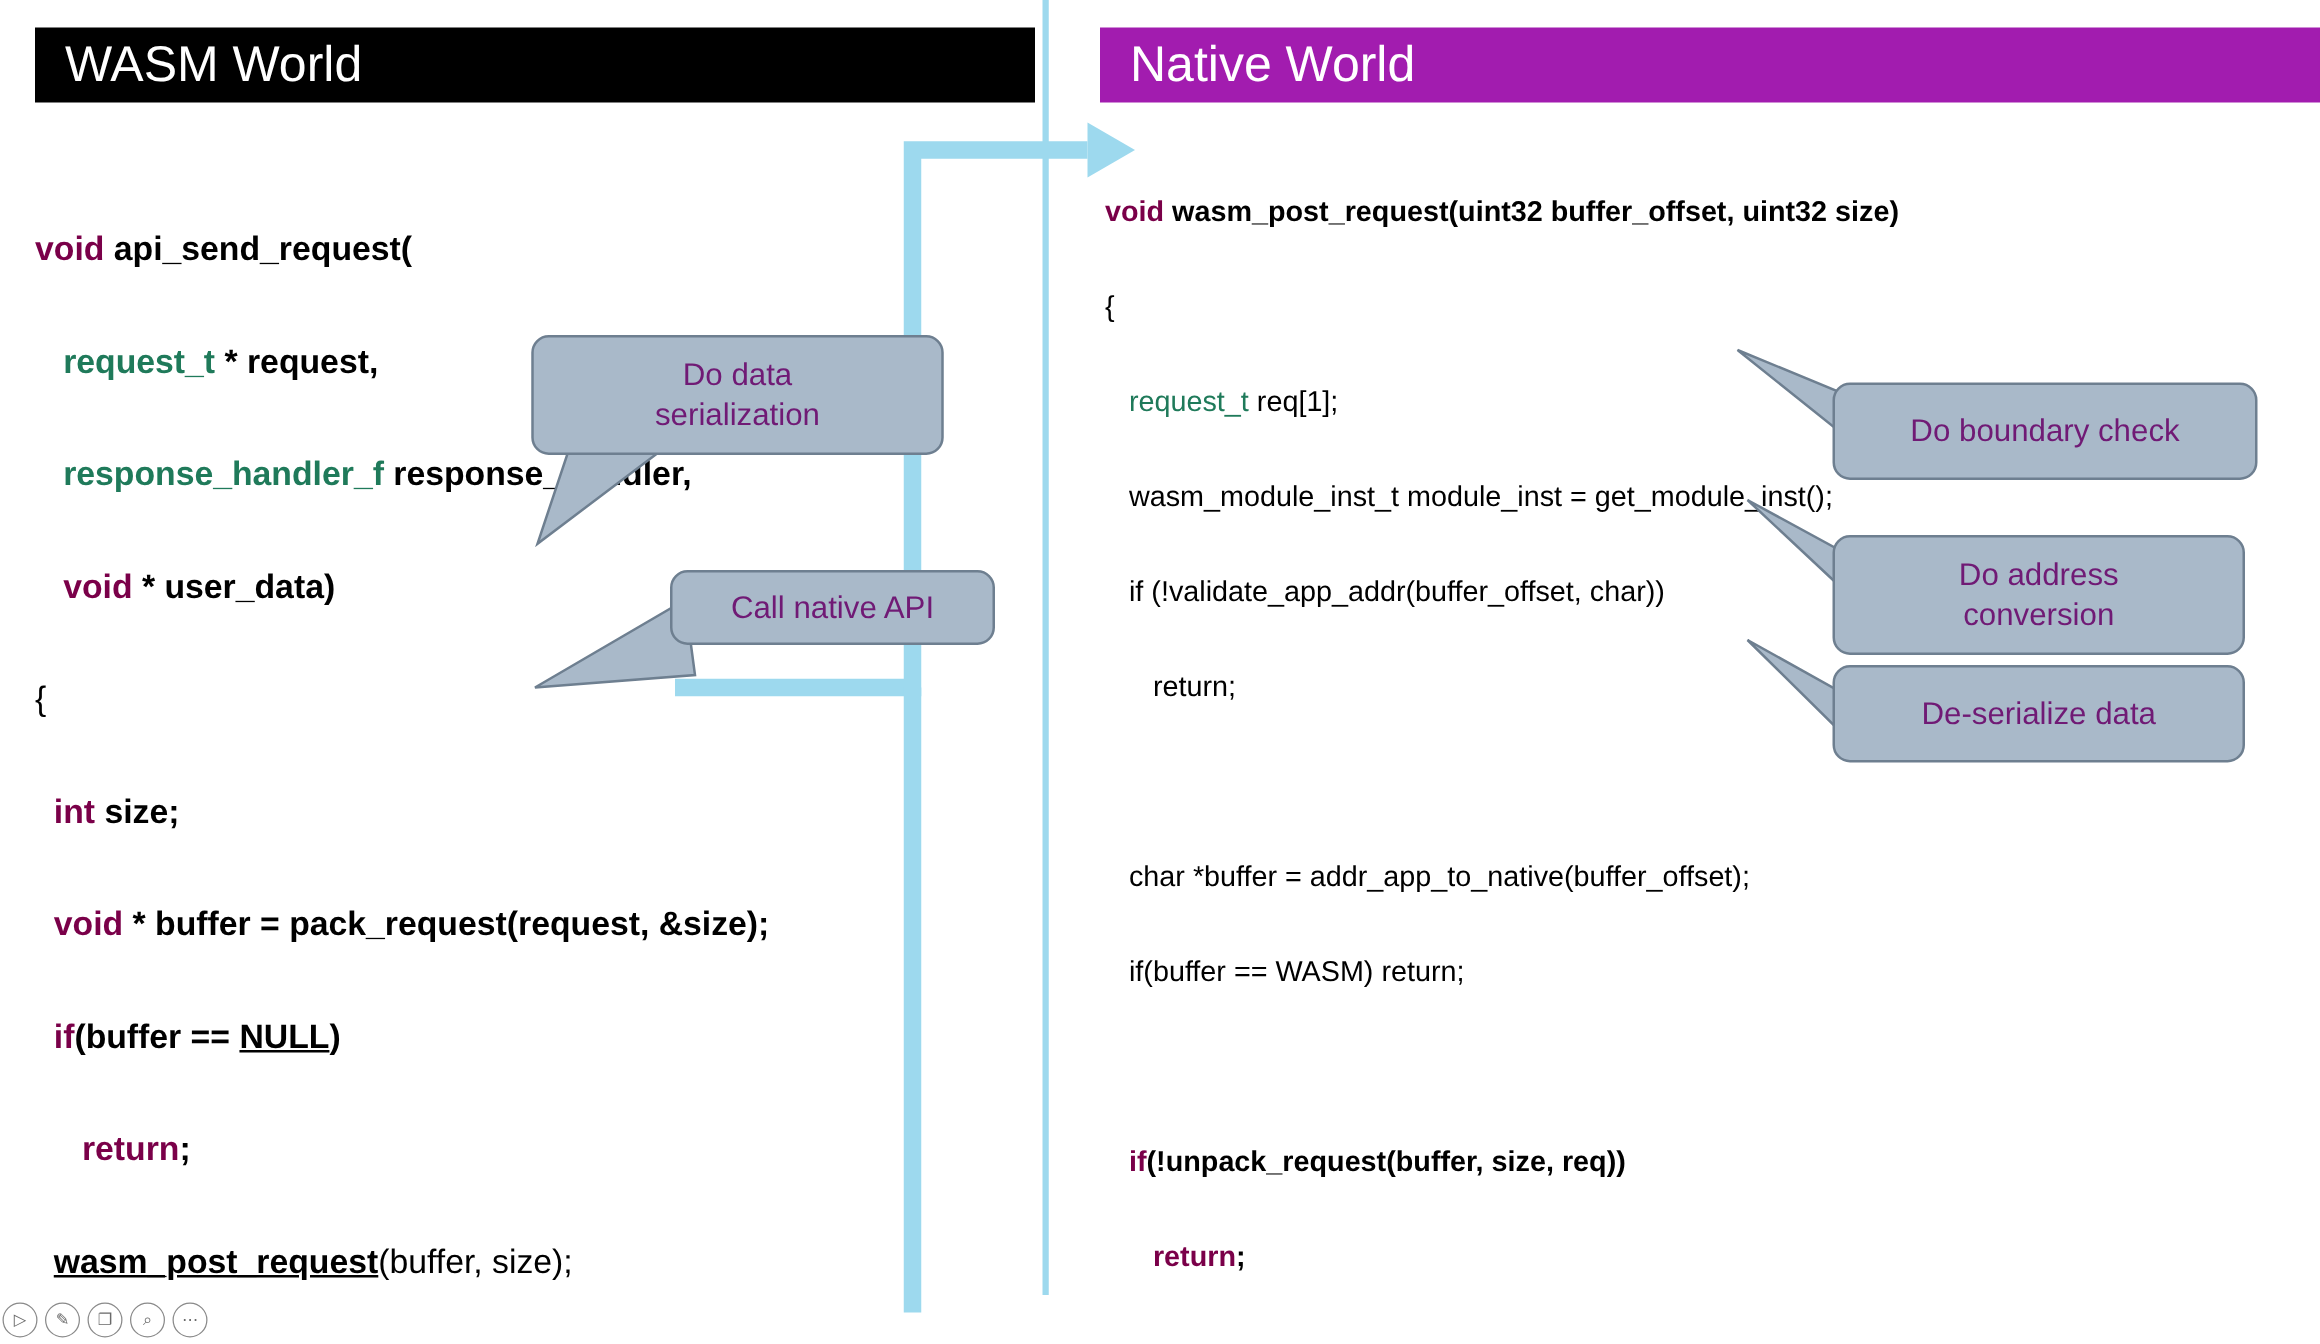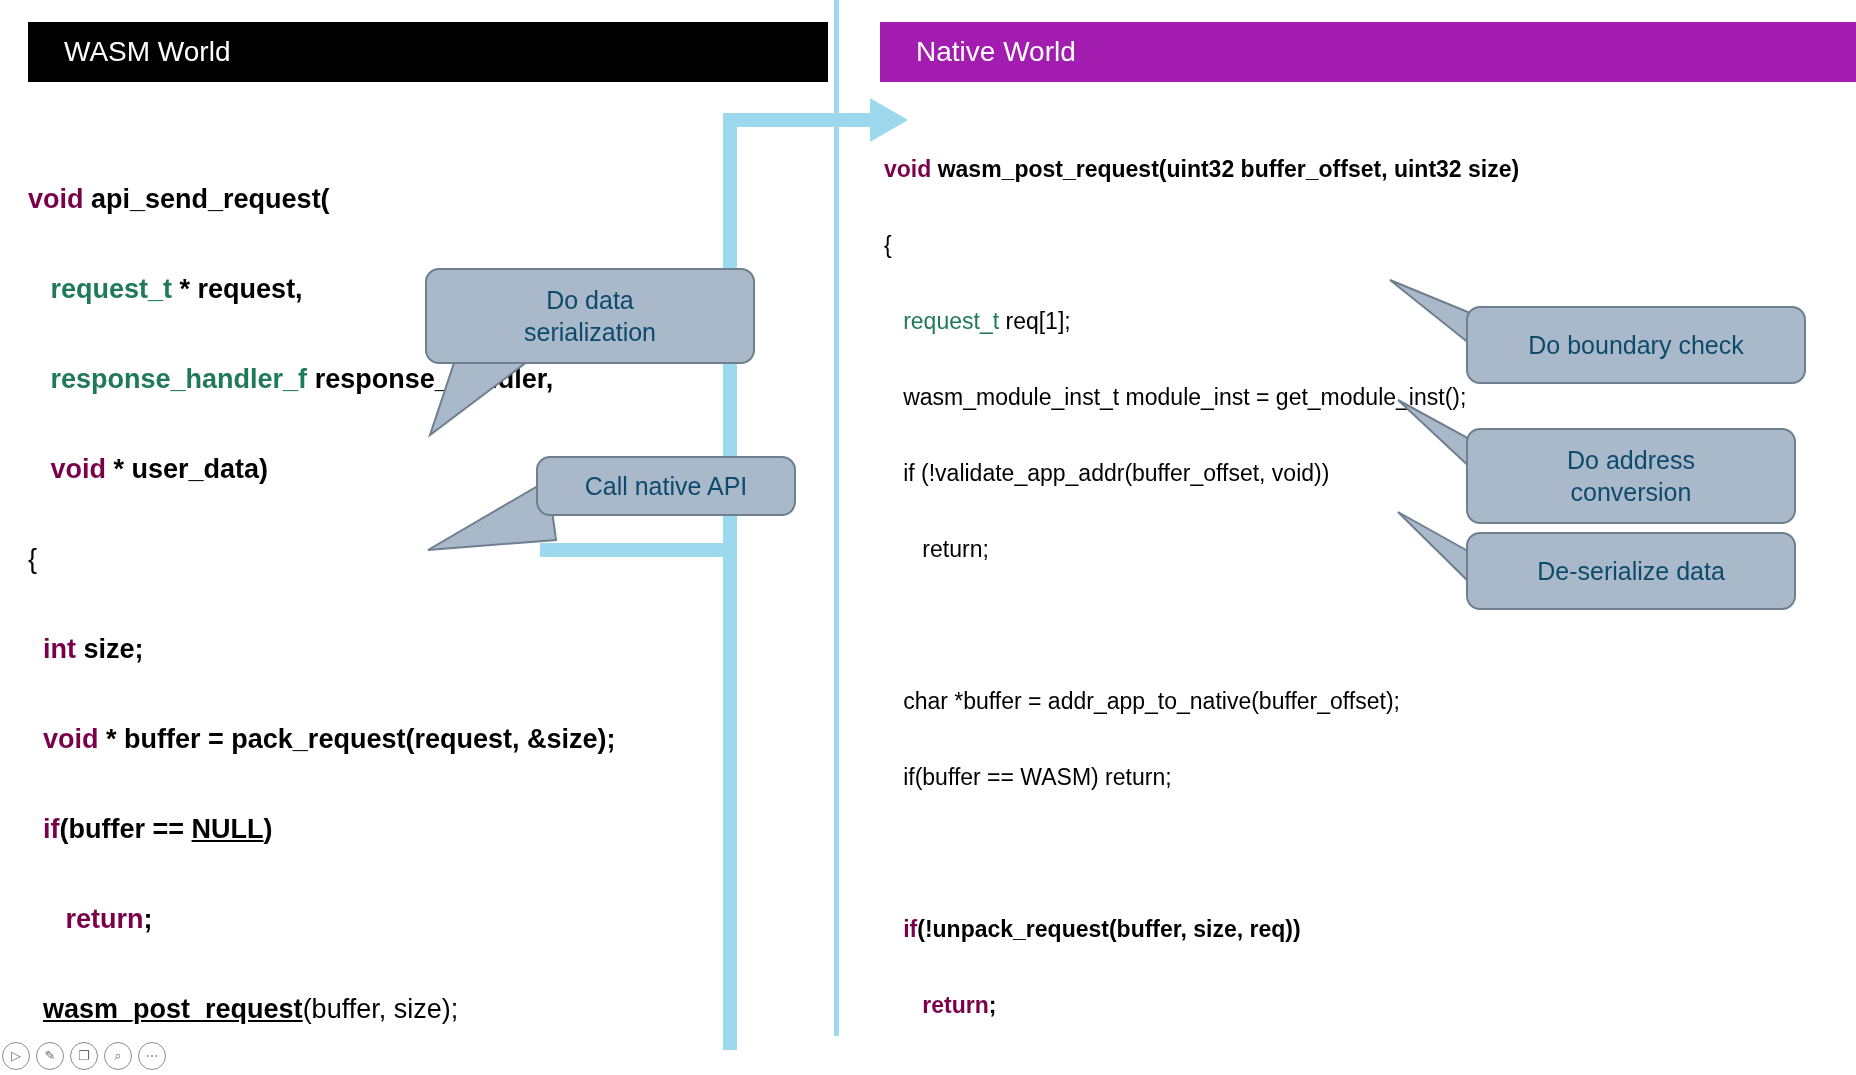--- a/index.html
+++ b/index.html
@@ -9,22 +9,22 @@
     font-family:"Liberation Sans", sans-serif;
     position:relative;
     overflow:hidden;
   }
 
   
   .hdr{
     position:absolute;
     display:flex;align-items:center;
     color:#ffffff;
-    font-size:28px;
-    padding-left:36px;
+    font-size:40px;
+    padding-left:24px;
     box-sizing:border-box;
   }
   #wasm-header{left:28px;top:22px;width:800px;height:60px;background:#000000;}
   #native-header{left:880px;top:22px;width:976px;height:60px;background:#a21caf;}
 
   
   .code{
     position:absolute;
     font-family:"Liberation Sans", sans-serif;
     color:#000000;
@@ -47,21 +47,21 @@
 
   
   #flow-arrow{position:absolute;left:500px;top:90px;width:420px;height:980px;pointer-events:none;}
 
   
   .callout{
     position:absolute;
     background:#A9B9C9;
     border:2px solid #6E7F90;
     border-radius:14px;
-    color:#0c4a6e;
+    color:#701a75;
     display:flex;align-items:center;justify-content:center;
     text-align:center;
     font-size:25px;
     line-height:32px;
     box-sizing:border-box;
     padding:15px 10px;
   }
   .tail{position:absolute;}
 
   #callout-serialization{left:425px;top:268px;width:330px;height:96px;}
@@ -110,21 +110,21 @@
 
 
 
 </div>
 
 <div class="code" id="native-code">
 <div><span class="kw">void</span> <span class="bold">wasm_post_request(uint32 buffer_offset, uint32 size)</span></div>
 <div>{</div>
 <div>   <span class="type2">request_t</span> req[1];</div>
 <div>   wasm_module_inst_t module_inst = get_module_inst();</div>
-<div>   if (!validate_app_addr(buffer_offset, void))</div>
+<div>   if (!validate_app_addr(buffer_offset, char))</div>
 <div>      return;</div>
 <div> </div>
 <div>   char *buffer = addr_app_to_native(buffer_offset);</div>
 <div>   if(buffer == WASM) return;</div>
 <div> </div>
 <div>   <span class="kw">if</span><span class="bold">(!unpack_request(buffer, size, req))</span></div>
 <div>      <span class="kw">return</span><span class="bold">;</span></div>
 <div> </div>
 
 

